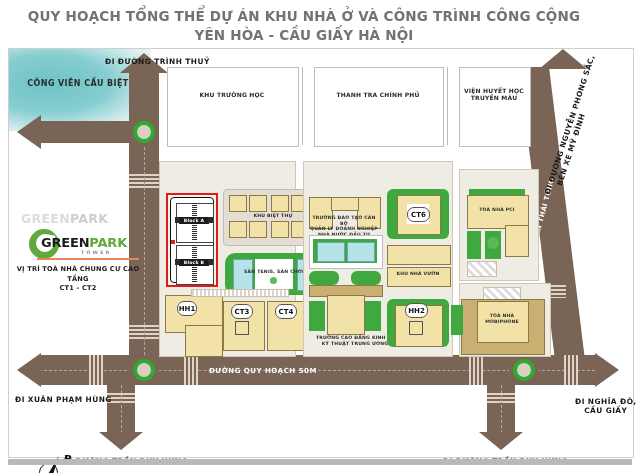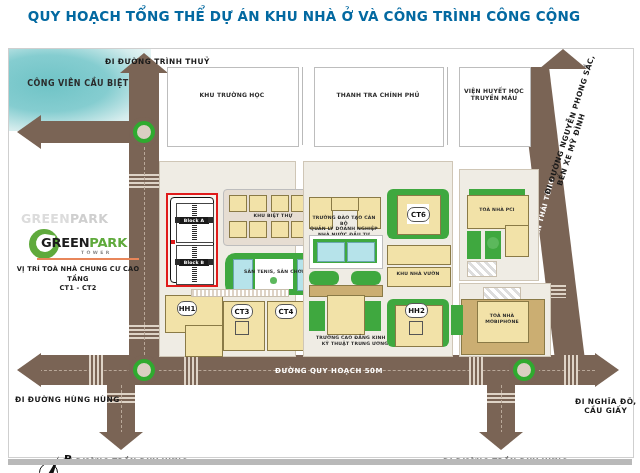--- a/index.html
+++ b/index.html
@@ -1,20 +1,20 @@
 <!DOCTYPE html>
 <html><head>
 <meta charset="utf-8">
 <style>
   html,body{margin:0;padding:0;background:#fff;}
   body{width:640px;height:473px;font-family:"DejaVu Sans","Liberation Sans",sans-serif;}
   #map{position:relative;width:640px;height:473px;background:#fff;overflow:hidden;}
 
   .ttl{position:absolute;left:0;top:8px;width:608px;text-align:center;
-       font:bold 13.5px "DejaVu Sans","Liberation Sans",sans-serif;color:#0369a1;letter-spacing:.2px;}
+       font:bold 13.5px "DejaVu Sans","Liberation Sans",sans-serif;color:#737373;letter-spacing:.2px;}
   .ttl .l2{display:block;margin-top:3px;}
 
   
   .frame{position:absolute;left:8px;top:48px;width:624px;height:408px;background:#fff;border:1px solid #cfcfcf;}
   .botbar{position:absolute;left:8px;top:459px;width:624px;height:6px;background:#b9b9b9;}
 
   
   .park{position:absolute;left:0;top:0;width:142px;height:82px;
         background:radial-gradient(ellipse at 28% 42%, #6fc3c6 0%, #85cdd0 42%, rgba(175,220,221,.55) 72%, rgba(255,255,255,0) 100%);}
   .park-lbl{position:absolute;left:6px;top:30px;width:126px;text-align:center;
@@ -92,20 +92,21 @@
        transform:rotate(24deg);transform-origin:50% 100%;}
   .comp .bl{position:absolute;left:25px;top:6px;font:bold 11px "DejaVu Sans",sans-serif;color:#111;}
 </style>
 </head>
 <body>
 
 <div id="map">
 
   <div class="ttl">
     <span>QUY HOẠCH TỔNG THỂ DỰ ÁN KHU NHÀ Ở VÀ CÔNG TRÌNH CÔNG CỘNG</span>
+    <span class="l2">YÊN HÒA - CẦU GIẤY HÀ NỘI</span>
   </div>
 
   <div class="frame">
 
     <div class="park"></div>
     <div class="park-lbl">CÔNG VIÊN CẦU BIỆT</div>
 
     <div class="road" style="left:120px;top:20px;width:30px;height:68px;"></div>
     <div class="arrow ar-u" style="left:111px;top:4px;"></div>
 
@@ -118,21 +119,21 @@
     <div class="road-line-v" style="left:135px;top:88px;height:218px;"></div>
     <div class="rd-lbl" style="left:-25px;top:222px;width:82px;text-align:center;transform:rotate(-90deg);">ĐƯỜNG QUY HOẠCH 30m</div>
 
     <div class="road" style="left:510px;top:18px;width:30px;height:292px;transform:skewX(7deg);transform-origin:top left;"></div>
     <div class="arrow ar-u" style="left:530px;top:0px;"></div>
     <div class="crossing" style="left:527px;top:236px;width:30px;height:13px;"></div>
     <div class="rd-lbl" style="left:470px;top:175px;width:120px;text-align:center;transform:rotate(-75deg);">ĐƯỜNG TRẦN THÁI TÔNG</div>
 
     <div class="road" style="left:30px;top:306px;width:556px;height:30px;"></div>
     <div class="road-line" style="left:30px;top:321px;width:556px;"></div>
-    <div class="rd-lbl" style="left:200px;top:318px;width:240px;text-align:center;font-size:7px;">ĐƯỜNG QUY HOẠCH 50M</div>
+    <div class="rd-lbl" style="left:200px;top:318px;width:240px;text-align:left;font-size:7px;">ĐƯỜNG QUY HOẠCH 50M</div>
     <div class="crossing-v" style="left:80px;top:306px;width:14px;height:30px;"></div>
     <div class="crossing-v" style="left:175px;top:306px;width:14px;height:30px;"></div>
     <div class="crossing-v" style="left:460px;top:306px;width:14px;height:30px;"></div>
     <div class="crossing-v" style="left:555px;top:306px;width:14px;height:30px;"></div>
     <div class="arrow ar-l" style="left:8px;top:304px;"></div>
     <div class="arrow ar-r" style="left:586px;top:304px;"></div>
 
     <div class="road" style="left:98px;top:336px;width:28px;height:48px;"></div>
     <div class="crossing" style="left:98px;top:344px;width:28px;height:12px;"></div>
     <div class="road-line-v" style="left:112px;top:336px;height:48px;"></div>
@@ -148,21 +149,21 @@
       </div>
     <div class="rb" style="left:120px;top:306px;">
       <i></i>
       </div>
     <div class="rb" style="left:500px;top:306px;">
       <i></i>
       </div>
 
     <div class="dir" style="left:96px;top:8px;">ĐI ĐƯỜNG TRÌNH THUỶ</div>
     <div class="dir" style="left:508px;top:90px;width:100px;transform:rotate(-72deg);">ĐI ĐƯỜNG NGUYỄN PHONG SẮC,<br>BẾN XE MỸ ĐÌNH</div>
-    <div class="dir" style="left:6px;top:346px;">ĐI ĐƯỜNG HÙNG HÙNG</div>
+    <div class="dir" style="left:6px;top:346px;">ĐI XUÂN PHẠM HÙNG</div>
     <div class="dir" style="left:566px;top:348px;">ĐI NGHĨA ĐÔ,<br>CẦU GIẤY</div>
     <div class="dir" style="left:54px;top:408px;">ĐI ĐƯỜNG TRẦN DUY HƯNG</div>
     <div class="dir" style="left:434px;top:408px;">ĐI ĐƯỜNG TRẦN DUY HƯNG</div>
 
     <div class="wht" style="left:158px;top:18px;width:130px;height:78px;"></div>
     <div class="lbl" style="left:158px;top:42px;width:130px;font-size:6px;">KHU TRƯỜNG HỌC</div>
 
     <div class="wht" style="left:293px;top:18px;width:8px;height:78px;border:none;border-left:1px solid #b9b9b9;background:none;"></div>
 
     <div class="wht" style="left:305px;top:18px;width:128px;height:78px;"></div>

